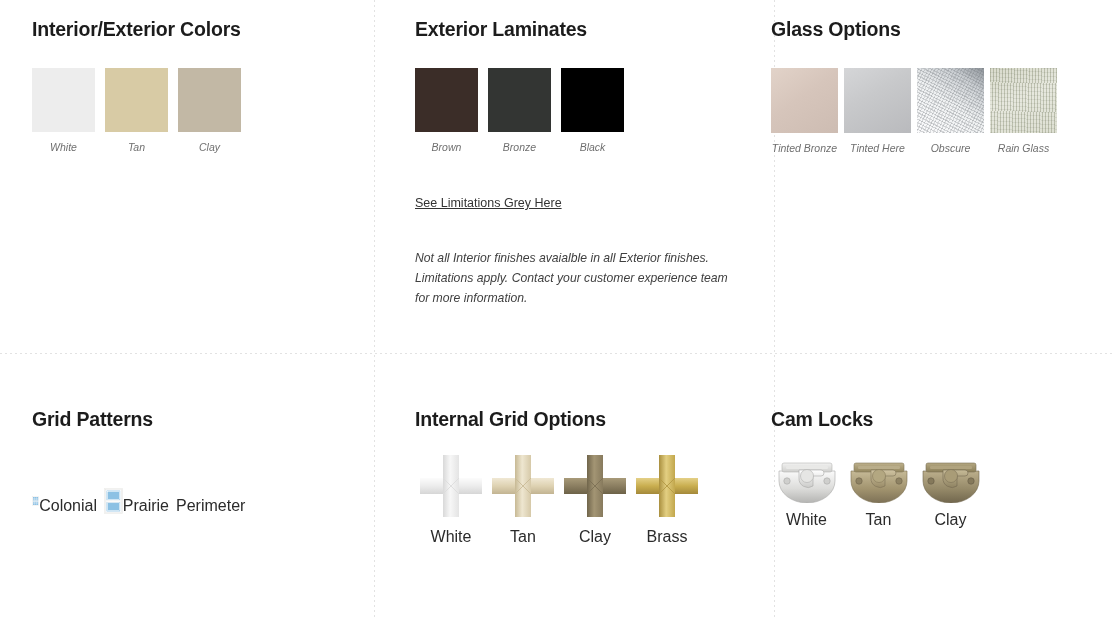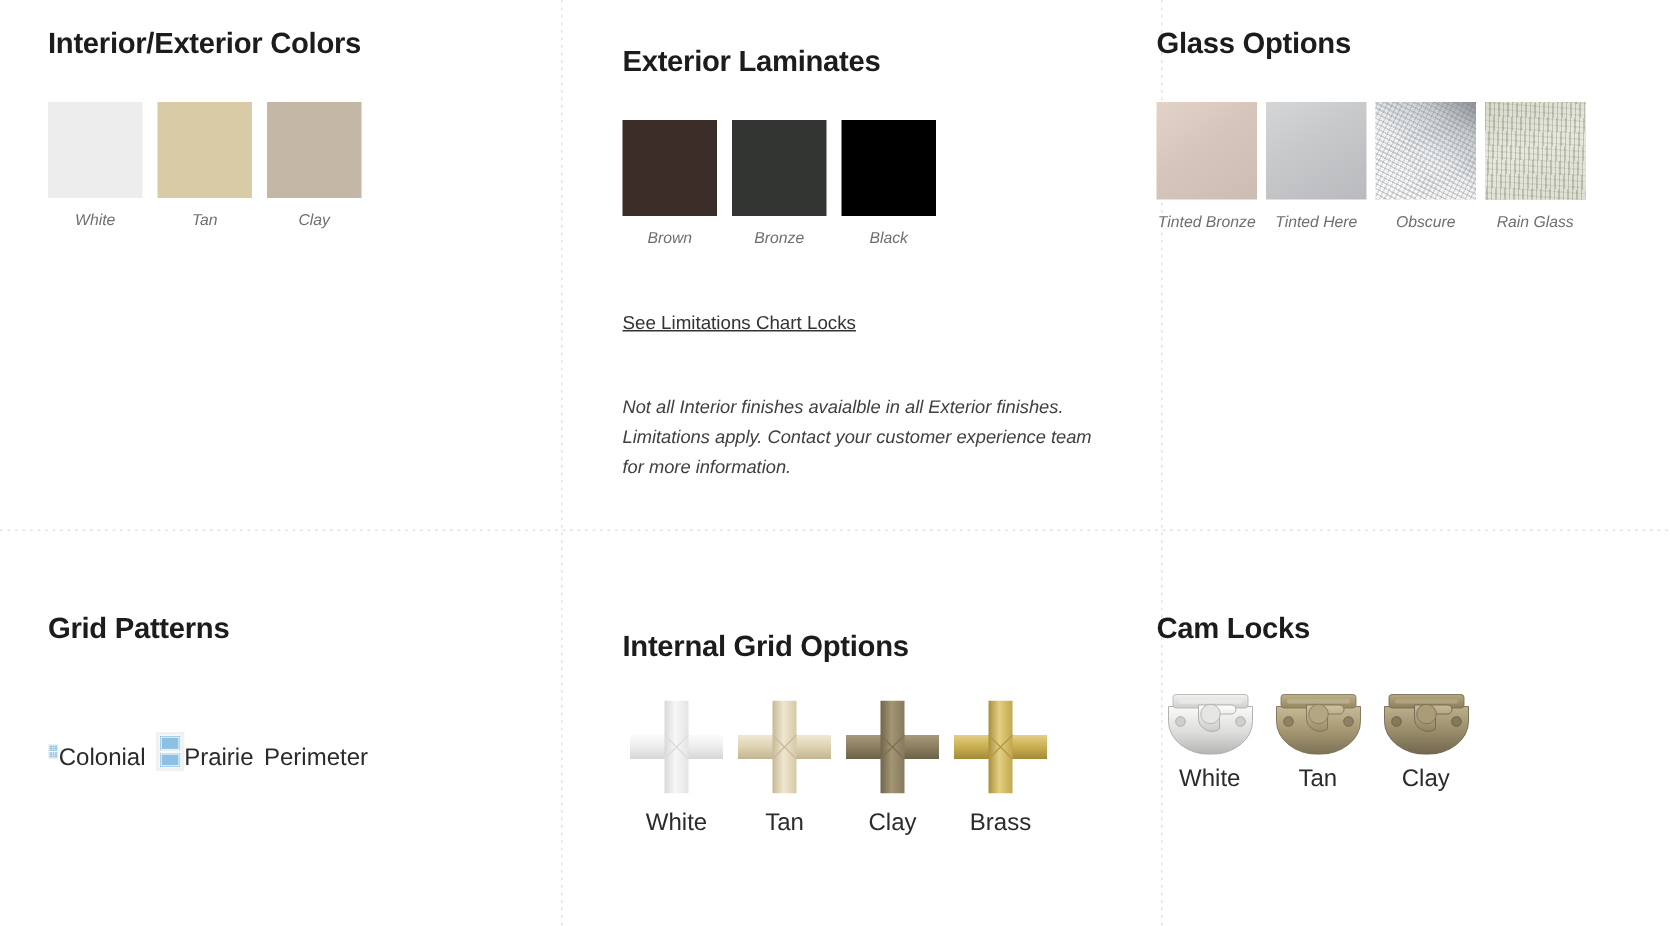--- a/index.html
+++ b/index.html
@@ -54,21 +54,21 @@
   .cell.c1 { left: 16px;   width: 374px; }
   .cell.c2 { left: 374px; width: 400px; }
   .cell.c3 { left: 735px; width: 339px; }
   .cell.r1 { top: 0px;    height: 353px; }
   .cell.r2 { top: 353px;  height: 264px; }
 
   .cell-inner {
     padding: 18px 16px 0 16px;
   }
   .cell.r2 .cell-inner { padding-top: 55px; }
-  .cell.c2 .cell-inner { padding-left: 41px; margin-top: 12px; }
+  .cell.c2 .cell-inner { padding-left: 41px; }
   .cell.c3 .cell-inner { padding-left: 36px; }
 
   h2.section-title {
     margin: 0 0 0 0;
     font-size: 19.5px;
     font-weight: bold;
     letter-spacing: -0.2px;
     color: #1c1c1c;
     font-family: "Liberation Sans", sans-serif;
   }
@@ -207,21 +207,21 @@
         <div class="swatch">
           <span class="chip" style="background:#333533"></span>
           <span class="label">Bronze</span>
         </div>
         <div class="swatch">
           <span class="chip" style="background:#000000"></span>
           <span class="label">Black</span>
         </div>
       </div>
 
-      <a class="limitations-link">See Limitations Chart Locks</a>
+      <a class="limitations-link">See Limitations Grey Here</a>
 
       <div class="note">Not all Interior finishes avaialble in all Exterior finishes. Limitations apply. Contact your customer experience team for more information.</div>
     </div>
   </div>
 
   <div class="cell c3 r1">
     <div class="cell-inner">
       <h2 class="section-title">Glass Options</h2>
 
       <div class="swatch-row">

